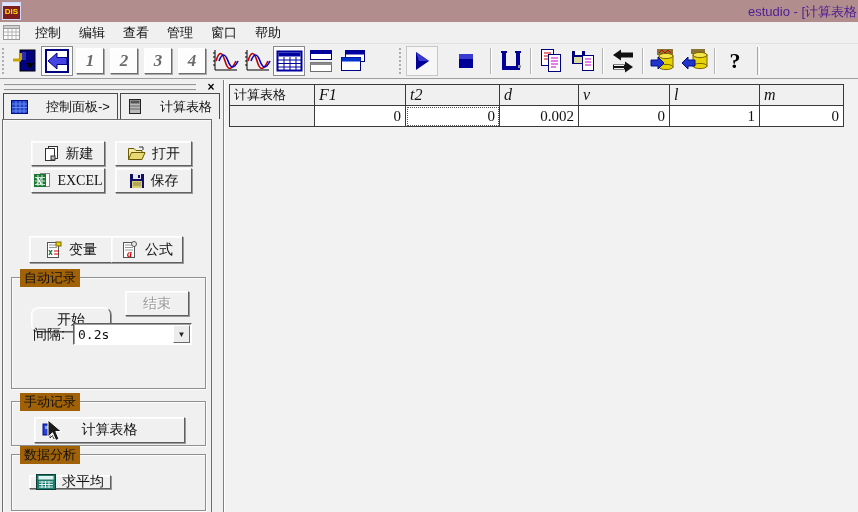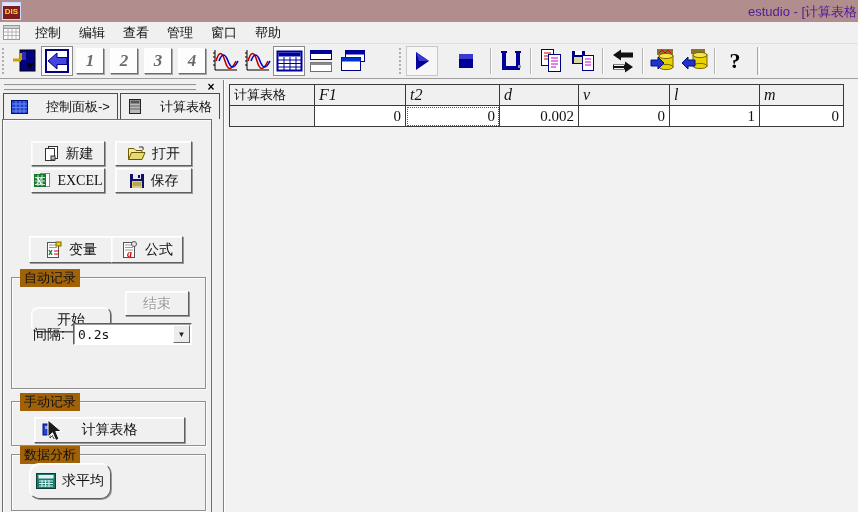--- a/index.html
+++ b/index.html
@@ -393,21 +393,21 @@
             <rect x="3" y="4" width="5" height="3" fill="#8fa4ff"></rect>
             <polygon points="8,7 8,16 10.5,13.5 12,17 13.5,16.2 12,12.8 15,12.8" fill="#fff" stroke="#111" stroke-width="0.8"></polygon>
           </svg>
       </span>
       <span class="lbl">计算表格</span>
     </div>
 
     <div class="fieldset" style="left:8px; top:334px; width:195px; height:57px;">
       <span class="legend">数据分析</span>
     </div>
-    <div class="pbtn" style="left:26px; top:343px; width:82px; height:36px;border-radius:10px;">
+    <div class="pbtn" style="left:26px; top:355px; width:82px; height:14px;">
       <span>
         <svg width="20" height="16" viewBox="0 0 20 16">
             <rect x="0.5" y="0.5" width="19" height="15" fill="#1f7a6e" stroke="#0c3d37"></rect>
             <rect x="2.5" y="2" width="15" height="3.5" fill="#dff2ef"></rect>
             <path d="M3 8 H17 M3 10.5 H17 M3 13 H17 M6 7 V14 M9.5 7 V14 M13 7 V14" stroke="#dff2ef"></path>
           </svg>
       </span>
       <span class="lbl">求平均</span>
     </div>
 

